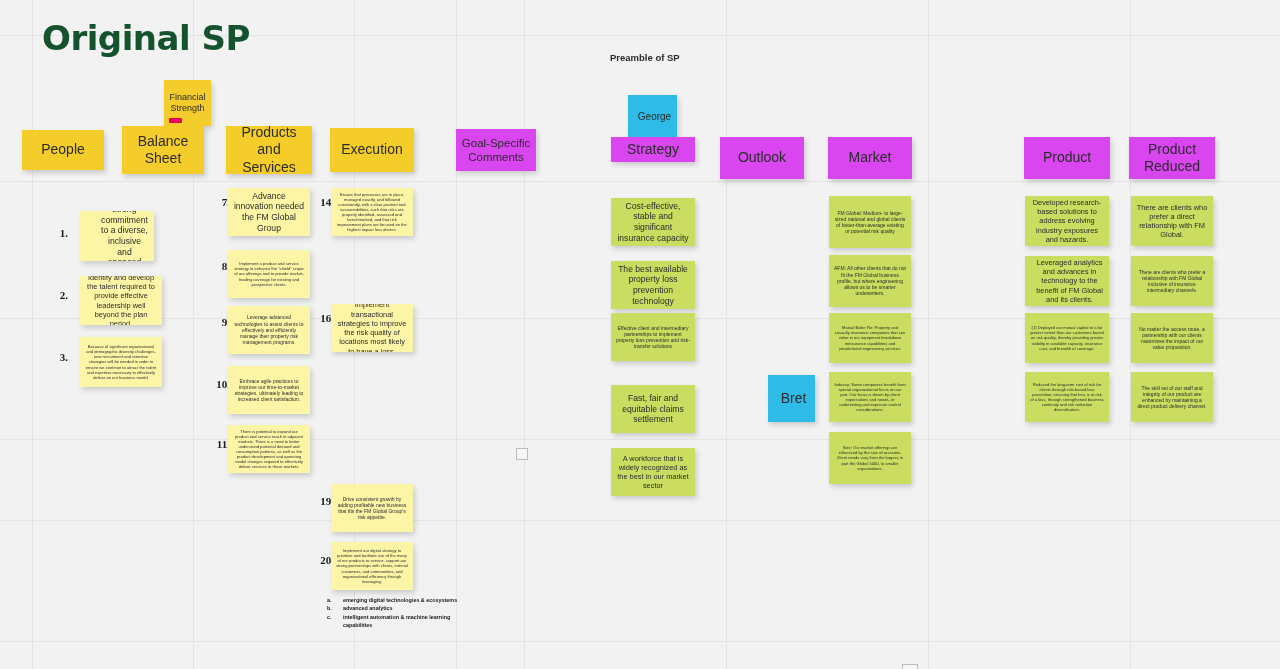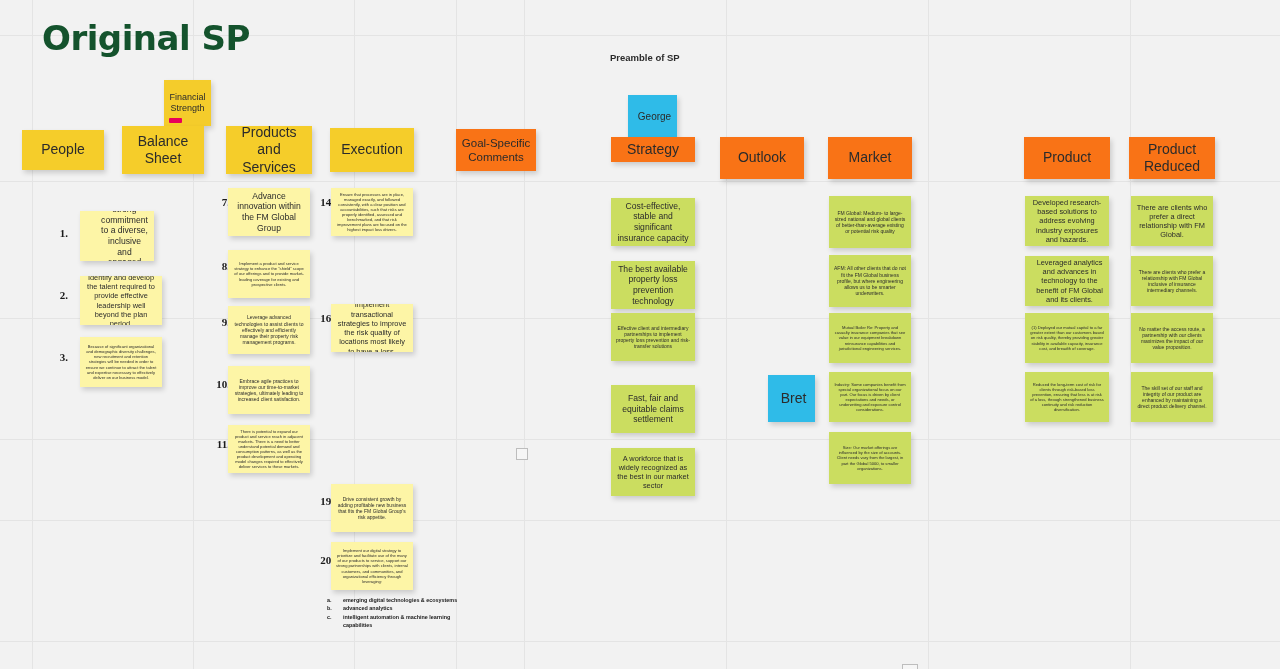--- a/index.html
+++ b/index.html
@@ -51,21 +51,21 @@
     align-items: center;
     justify-content: center;
     text-align: center;
     color: #2b2b2b;
     line-height: 1.25;
     padding: 4px 5px;
     box-shadow: 2px 3px 5px rgba(0,0,0,0.16);
     overflow: hidden;
   }
   .note.hdr-yellow { background: #f5cd2a; }
-  .note.hdr-green  { background: #f97316; }
+  .note.hdr-green  { background: #d946ef; }
   .note.sub-yellow { background: #f4cc2b; }
   .note.body-yellow{ background: #fdf5a6; }
   .note.body-green { background: #cbdd60; }
   .note.blue       { background: #2fbbe8; }
 
   .note.hdr-yellow, .note.hdr-green {
     font-size: 14px;
   }
   .note.blue { font-size: 14px; padding-left: 9px; }
   .note.small-tag { font-size: 9px; }
@@ -185,21 +185,21 @@
     <span>Identify and develop the talent required to provide effective leadership well beyond the plan period.</span>
   </div>
 
   <div class="numlabel" style="left:50px; top:351px; width:18px;">3.</div>
   <div class="note body-yellow t-xs" style="left:80px; top:337px; width:82px; height:50px;">
     <span>Because of significant organizational and demographic diversity challenges, new recruitment and retention strategies will be needed in order to ensure we continue to attract the talent and expertise necessary to effectively deliver on our business model.</span>
   </div>
 
   <div class="numlabel" style="left:212px; top:196px; width:18px;">7.</div>
   <div class="note body-yellow t-lg" style="left:228px; top:188px; width:82px; height:48px;">
-    <span>Advance innovation within the FM Global Group</span>
+    <span>Advance innovation needed the FM Global Group</span>
   </div>
 
   <div class="numlabel" style="left:212px; top:260px; width:18px;">8.</div>
   <div class="note body-yellow t-xs" style="left:228px; top:250px; width:82px; height:48px;">
     <span>Implement a product and service strategy to enhance the "shield" scope of our offerings and to provide market-leading coverage for existing and prospective clients.</span>
   </div>
 
   <div class="numlabel" style="left:212px; top:316px; width:18px;">9.</div>
   <div class="note body-yellow t-sm" style="left:228px; top:306px; width:82px; height:48px;">
     <span>Leverage advanced technologies to assist clients to effectively and efficiently manage their property risk management programs.</span>

